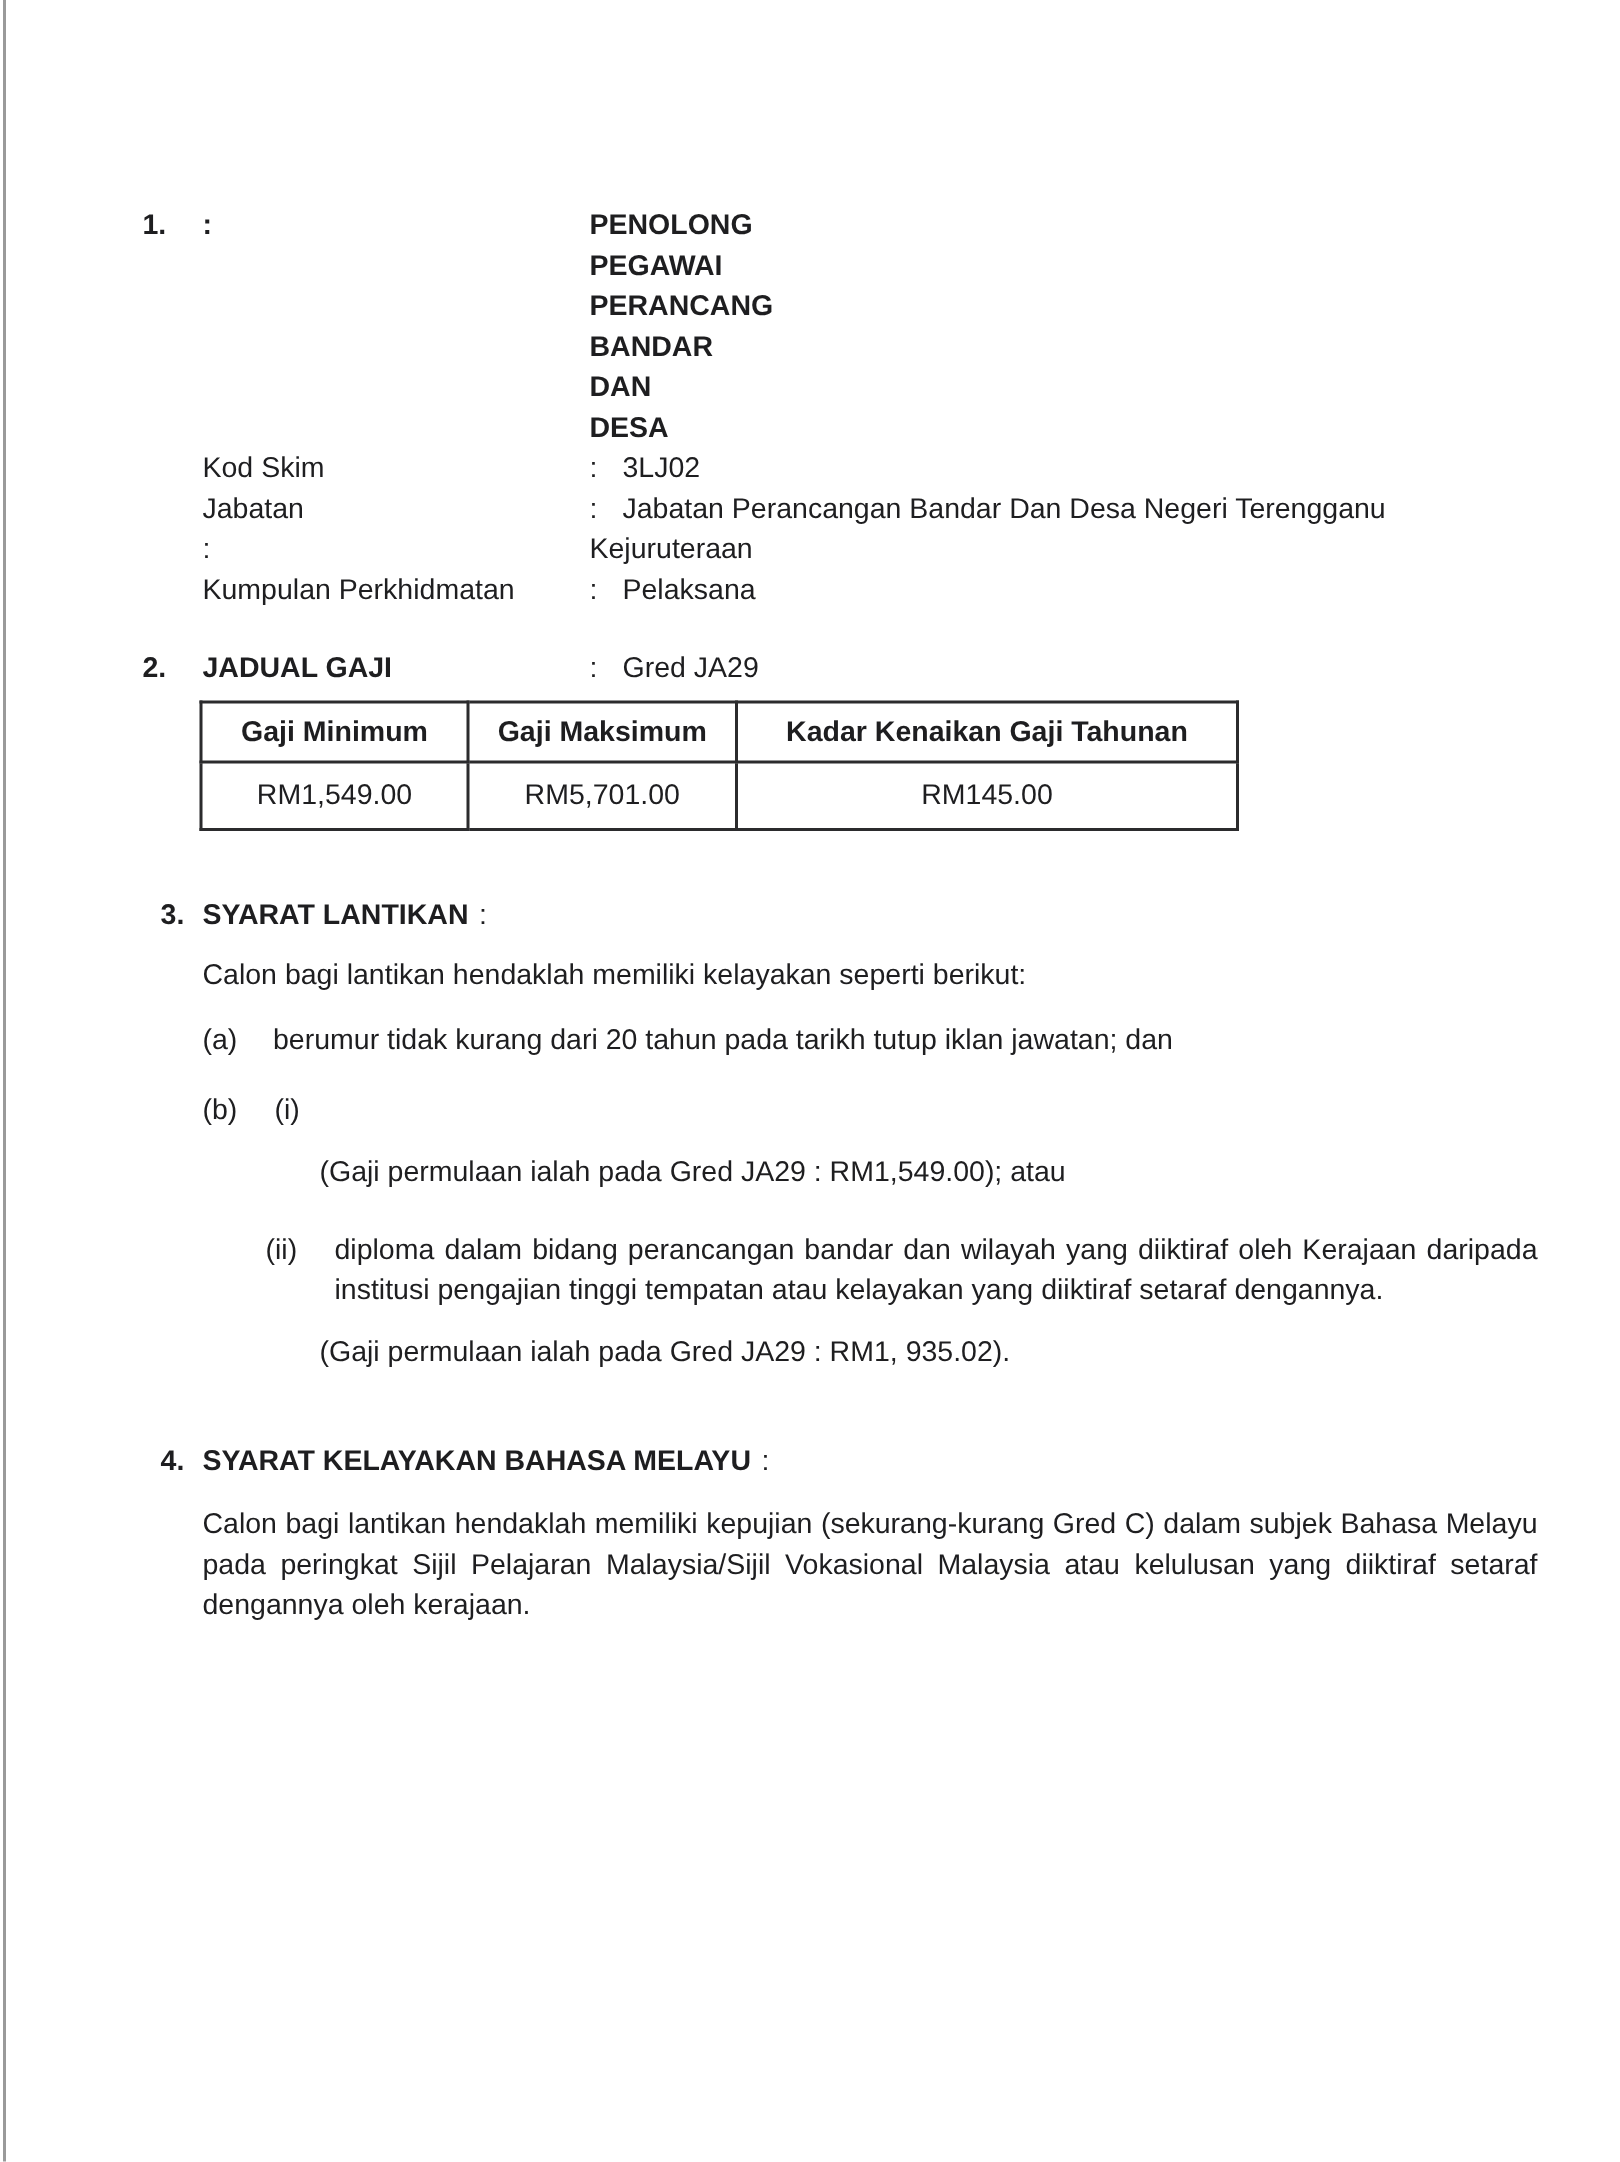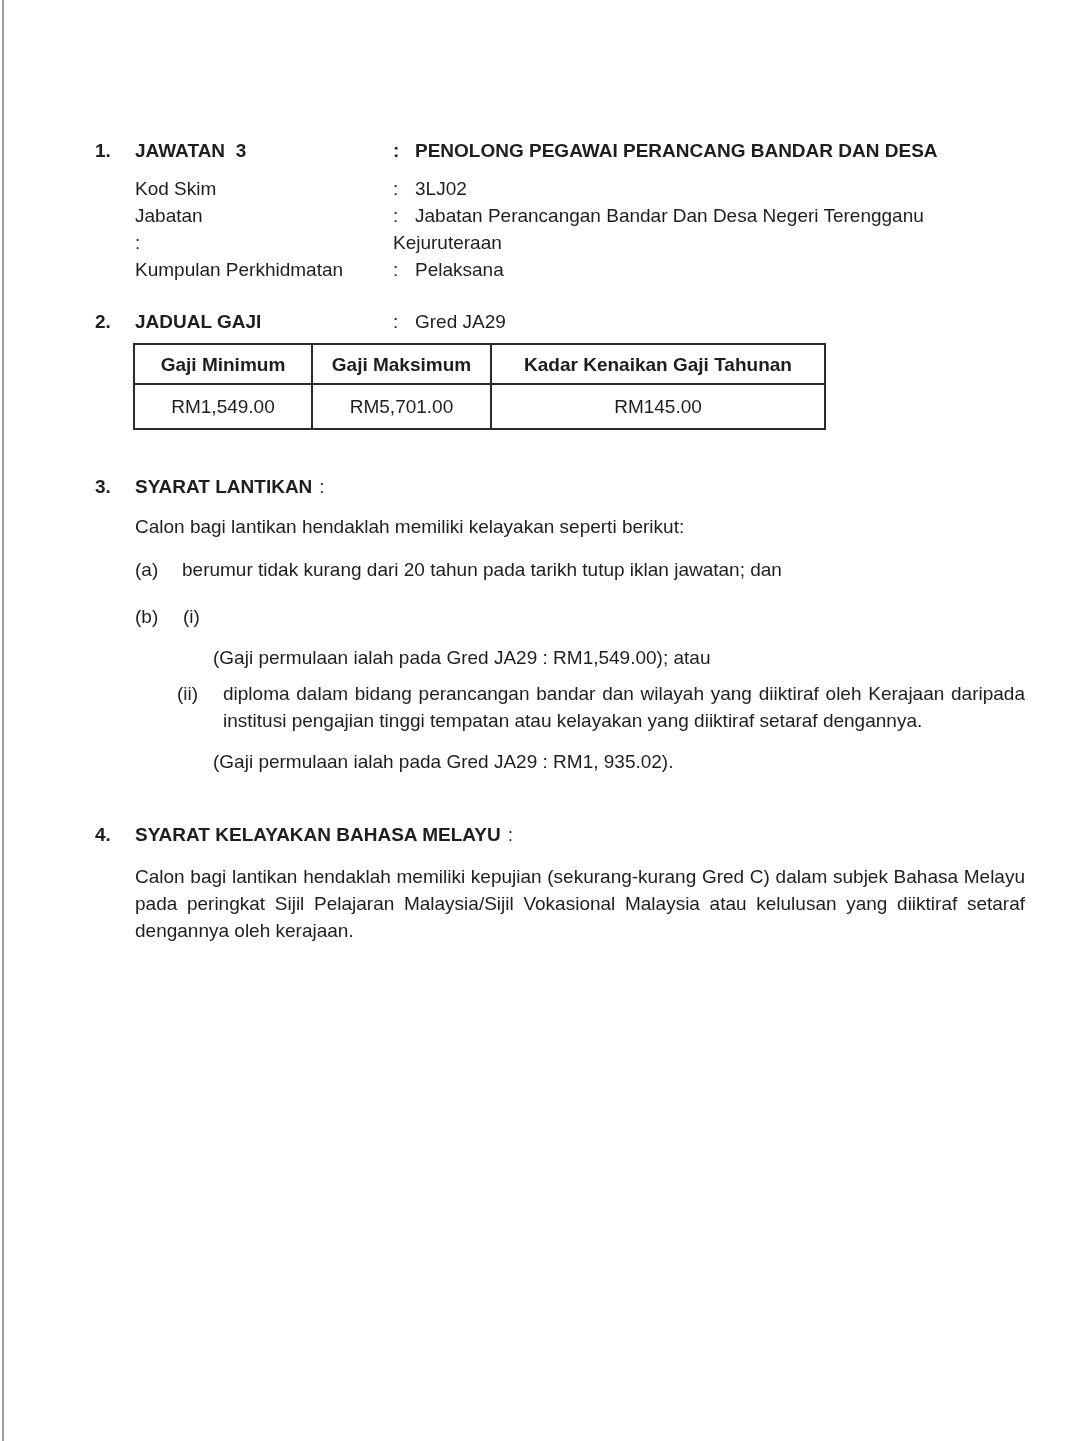--- a/index.html
+++ b/index.html
@@ -7,51 +7,50 @@
     width:1080px;height:1441px;background:#ffffff;position:relative;
     font-family:"Liberation Sans", sans-serif;color:#1e1e20;
     -webkit-font-smoothing:antialiased;overflow:hidden;
   }
   .edge-line{position:absolute;left:2px;top:0;width:2px;height:1441px;background:#9a9a9a;}
   .doc{position:absolute;left:95px;top:137px;width:930px;font-size:19px;line-height:27px;}
   .kv-row{display:grid;grid-template-columns:40px 258px 22px 1fr;}
   .kv-row .num{font-weight:bold;}
   .kv-row .ttl{font-weight:bold;white-space:pre-wrap;}
   .kv-row .col{text-align:left;}
-  .b{font-weight:bold;}
-  .kv-list{margin-top:11px;}
+  .b{font-weight:bold;text-align:center;}
+  .kv-list{}
   .sec2{margin-top:25px;}
   .salary-table{border-collapse:collapse;margin-top:8px;margin-left:38px;table-layout:fixed;}
   .salary-table th,.salary-table td{border:2px solid #2b2b2d;text-align:center;padding:0 4px;}
   .salary-table th{height:38px;font-size:19px;font-weight:bold;vertical-align:middle;}
   .salary-table td{height:43px;vertical-align:middle;}
   .c1{width:168px;}.c2{width:169px;}.c3{width:324px;border-radius:19px;}
   .sec-head{display:grid;grid-template-columns:40px auto;margin-top:43px;}
   .sec-head .ttl{font-weight:bold;}
   .sec-head .colon{font-weight:normal;margin-left:7px;}
   .sec-head.h4{margin-top:46px;}
   .intro{margin:13px 0 16px 40px;}
   .item-a{display:grid;grid-template-columns:47px 1fr;margin:13px 0 0 40px;}
   .item-b{display:grid;grid-template-columns:48px 42px 1fr;margin:20px 0 0 40px;}
   .item-b .txt{text-align:justify;}
-  .item-b2{display:grid;grid-template-columns:46px 1fr;margin:9px 0 0 82px;}
+  .item-b2{display:grid;grid-template-columns:46px 1fr;margin:25px 0 0 82px;}
   .item-b2 .txt{text-align:justify;}
   .salary-note{margin:14px 0 0 118px;}
   .para4{margin:15px 0 0 40px;text-align:justify;width:890px;}
 </style>
 </head>
 <body>
 
 <div class="edge-line"></div>
 
 <div class="doc">
 
   <div class="kv-row">
     <div class="num">1.</div>
-    <div class="ttl">JAWATAN  3</div>
     <div class="col b">:</div>
     <div class="b">PENOLONG PEGAWAI PERANCANG BANDAR DAN DESA</div>
   </div>
 
   <div class="kv-list">
     <div class="kv-row">
       <div></div>
       <div>Kod Skim</div>
       <div class="col">:</div>
       <div>3LJ02</div>

